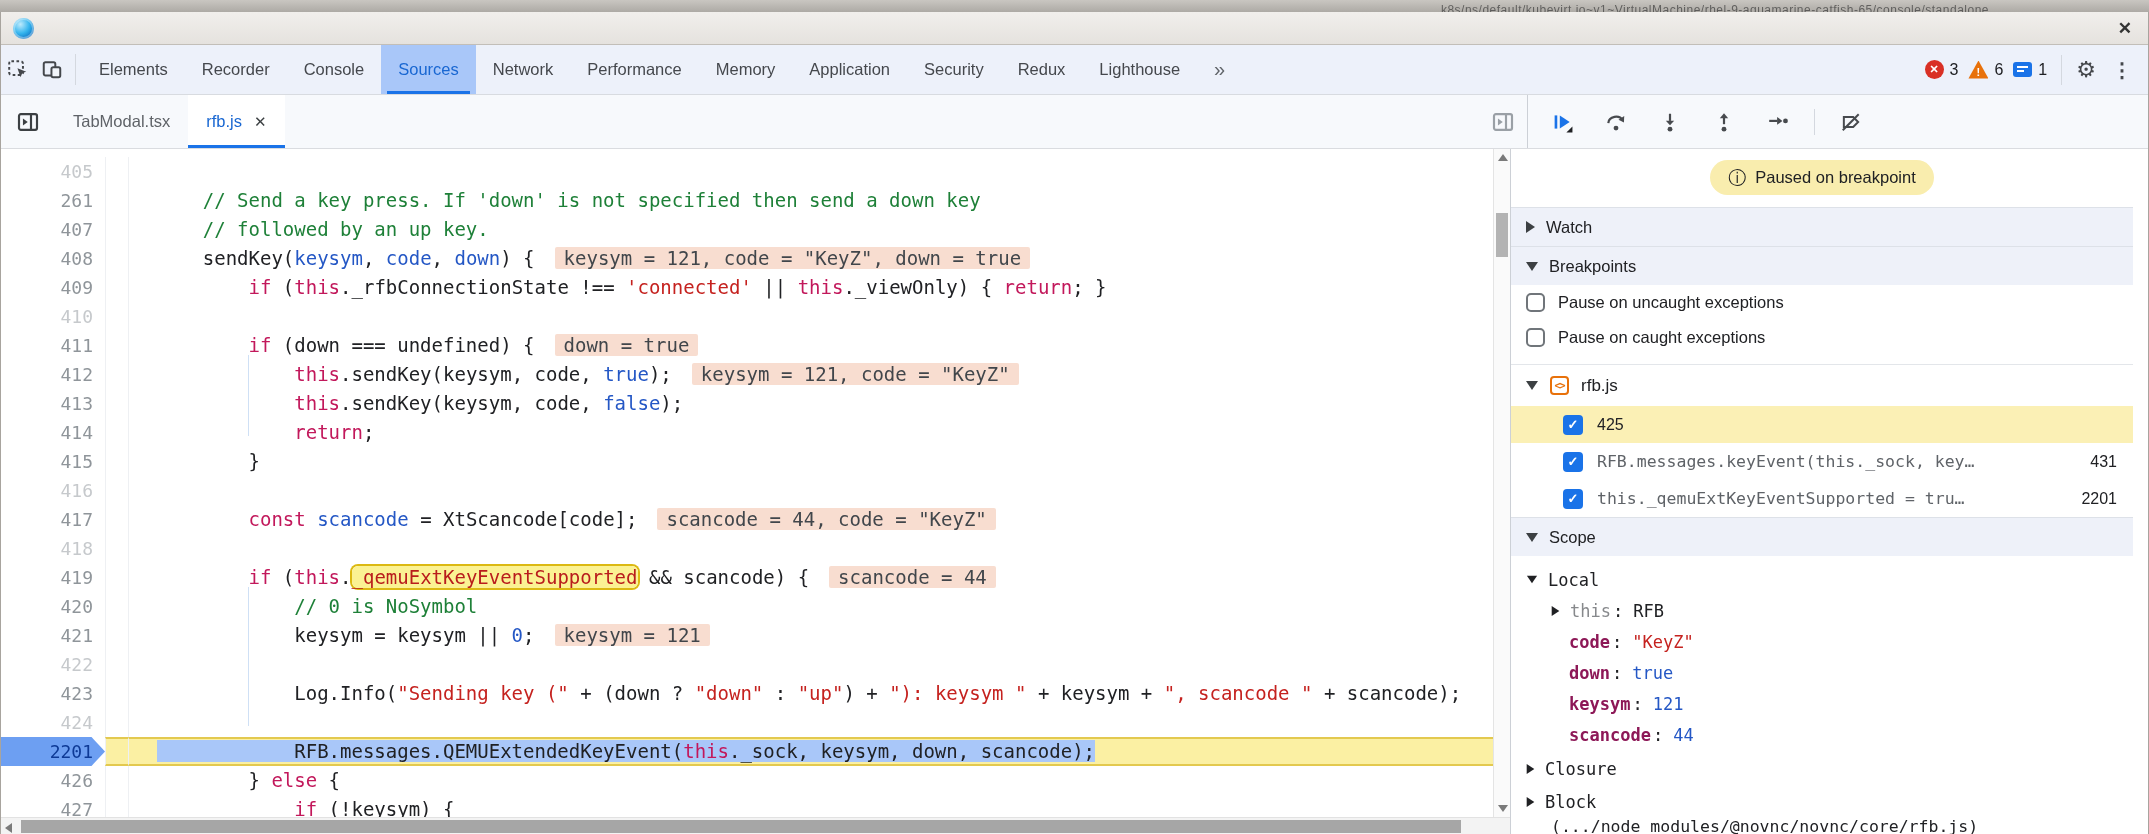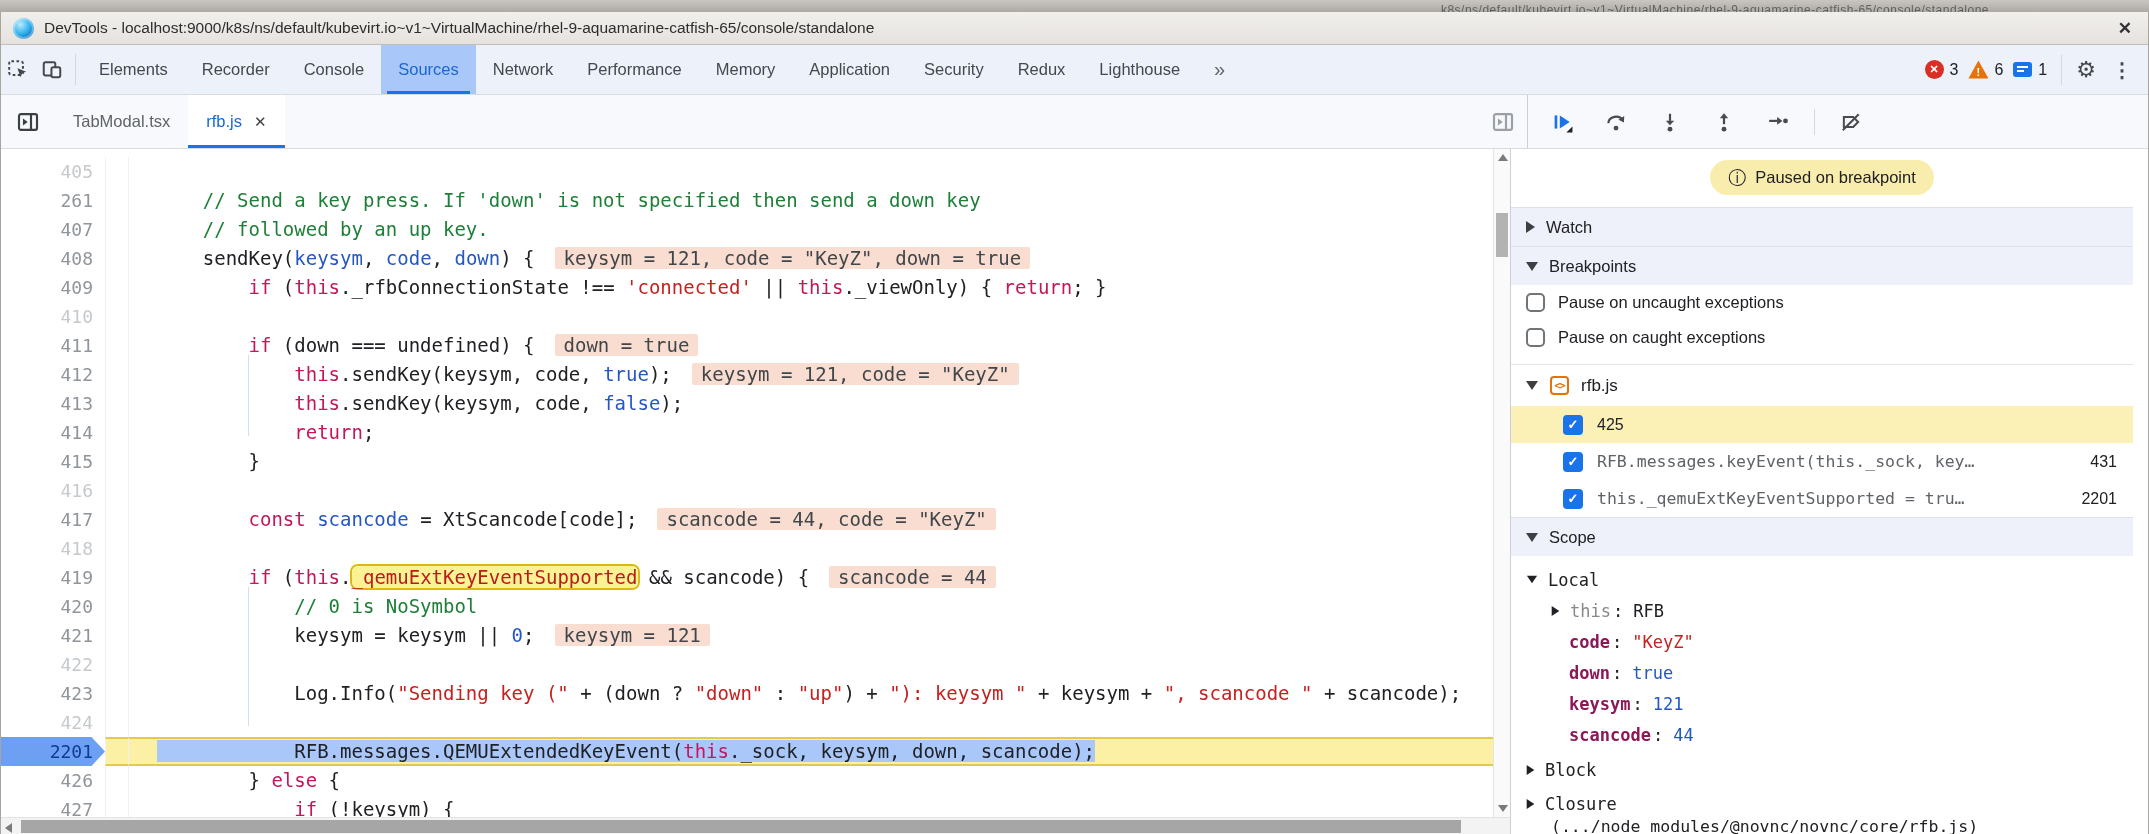--- a/index.html
+++ b/index.html
@@ -150,21 +150,20 @@
 <div id="stage">
 
   <div class="topstrip">
     <span>k8s/ns/default/kubevirt.io~v1~VirtualMachine/rhel-9-aquamarine-catfish-65/console/standalone</span>
   </div>
 
   <div class="win">
 
     <div class="titlebar">
       <div class="appicon"></div>
-      <div class="title">DevTools - localhost:9000/k8s/ns/default/kubevirt.io~v1~VirtualMachine/rhel-9-aquamarine-catfish-65/console/standalone</div>
       <div class="closex">✕</div>
     </div>
 
     <div class="toolbar">
       <div class="tbicon">
         <svg width="22" height="22" viewBox="0 0 20 20">
           <rect x="2" y="2" width="12.5" height="12.5" rx="2" fill="none" stroke="#44474b" stroke-width="1.8" stroke-dasharray="2.4 2.2"></rect>
           <path d="M9.5 8.5 L17.5 11.6 L13.9 12.8 L12.3 16.6 Z" fill="#44474b"></path>
         </svg>
       </div>
@@ -395,26 +394,26 @@
                 <span class="sc-name">keysym</span>
                 <span style="margin-left: -8px;">:</span>
                 <span class="sc-num">121</span>
               </div>
               <div class="scrow" style="padding-left: 58px;">
                 <span class="sc-name">scancode</span>
                 <span style="margin-left: -8px;">:</span>
                 <span class="sc-num">44</span>
               </div>
             </div>
+          <div class="scrow" style="padding-left:15px;margin-top:6px;height:26px;">
+            <div class="tri-r"></div>
+            <span>Closure</span>
+          </div>
           <div class="scrow" style="padding-left:15px;margin-top:4px;">
             <div class="tri-r"></div>
             <span>Block</span>
           </div>
-          <div class="scrow" style="padding-left:15px;margin-top:6px;height:26px;">
-            <div class="tri-r"></div>
-            <span>Closure</span>
-          </div>
           <div class="closure2">(.../node_modules/@novnc/novnc/core/rfb.js)</div>
         </div>
       </div>
     </div>
   </div>
 </div>
 
 </body></html>

